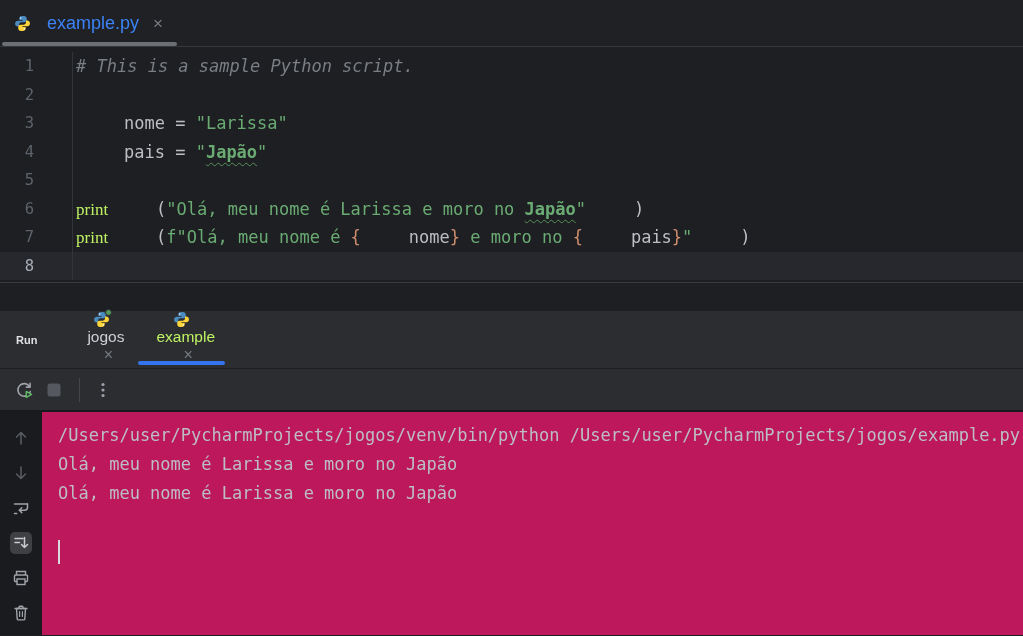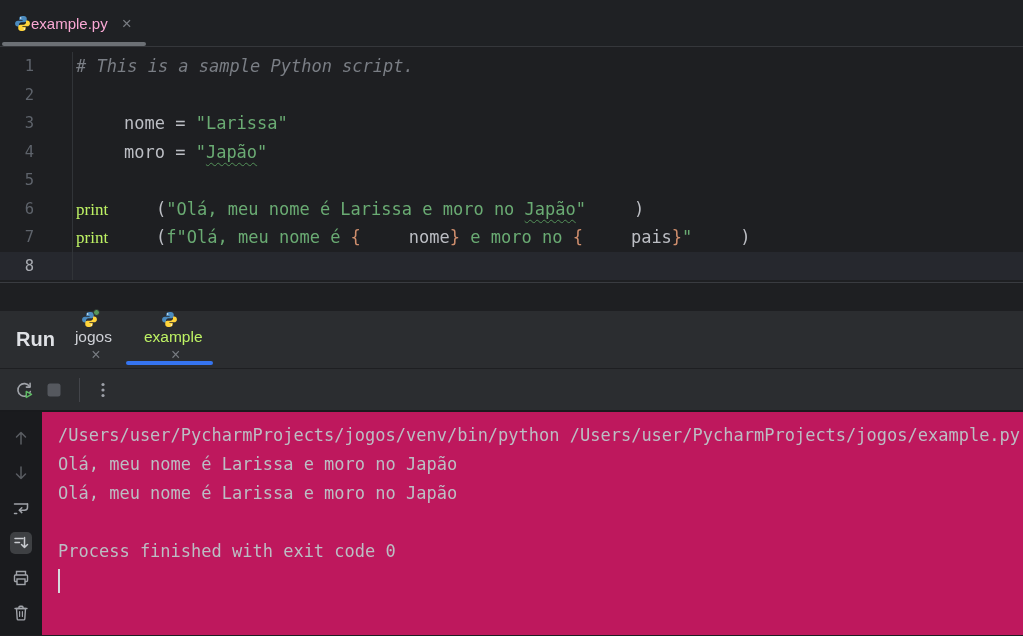--- a/index.html
+++ b/index.html
@@ -3,46 +3,46 @@
 <meta charset="utf-8">
 <style>
   * { margin:0; padding:0; box-sizing:border-box; }
   html,body { width:1023px; height:636px; overflow:hidden; }
   body { background:#1E1F22; font-family:"Liberation Sans", sans-serif; }
 
   
   .tabbar { height:47px; background:#1F2124; border-bottom:1px solid #35373B;
             display:flex; align-items:stretch; }
   .etab { position:relative; display:flex; align-items:center; padding:0 16px 0 14px; cursor:pointer; }
-  .etab .label { color:#f9a8d4; font-size:15px; margin-left:0; }
+  .etab .label { color:#3b82f6; font-size:18px; margin-left:16px; }
   .etab .close { color:#787C82; font-size:17px; margin-left:14px; line-height:1; }
   .etab .underline { position:absolute; left:2px; right:2px; bottom:0; height:4px;
                      background:#6C7075; border-radius:2px; }
 
   
   .editor { height:235px; background:#1E1F22; padding-top:5px; font-family:"DejaVu Sans Mono", monospace;
             font-size:17px; cursor:text; }
   .code-row { display:flex; height:28.5px; line-height:28.5px; white-space:pre; }
   .code-row.current { background:#26282E; }
   .ln { width:34px; flex:0 0 34px; text-align:right; color:#5E636B; padding-right:38px;
         box-sizing:content-box; border-right:1px solid #313438; font-size:15.5px; }
   .current .ln { color:#A9ACB2; }
   .code-text { padding-left:3px; }
   .plain   { color:#BCBEC4;margin-left:48px; }
   .comment { color:#7A7E85;font-style:italic; }
   .string  { color:#6AAB73; }
   .builtin { color:#bef264;font-family:Liberation Serif, serif; }
   .brace   { color:#CF8E6D; }
-  .typo { text-decoration:underline wavy #549159 1px; text-underline-offset:4px; }
+  .typo { text-decoration:underline wavy #549159 1px; text-underline-offset:4px;font-weight:bold; }
   .editor-bottom-gap { height:29px; background:#1E1F22; border-top:1px solid #393B40; }
 
   
   .run-header { height:58px; background:#2B2D30; border-bottom:1px solid #1E1F22;
                 display:flex; align-items:stretch; padding-left:16px; }
-  .run-title { color:#DFE1E5; font-size:20px; font-weight:bold; align-self:center; }
+  .run-title { color:#DFE1E5; font-size:11px; font-weight:bold; align-self:center; margin-right:30px; }
   .rtab { position:relative; display:flex; align-items:center; padding:0 12px; cursor:pointer;flex-direction:column; }
   .rtab .label { font-size:15.5px; margin-left:8px; }
   .rtab.inactive .label { color:#CED0D6; }
   .rtab.active .label { color:#bef264; }
   .rtab .close { color:#787C82; font-size:16px; margin-left:13px; }
   .rtab .blue-underline { position:absolute; left:2px; right:2px; bottom:3px; height:4px;
                           background:#3574F0; border-radius:2px; }
   .pyicon-wrap { position:relative; width:17px; height:17px; flex:0 0 17px; }
   .run-dot { position:absolute; top:-2px; right:-2px; width:7px; height:7px; border-radius:50%;
              background:#57965C; border:1px solid #2B2D30; }
@@ -83,21 +83,21 @@
     <span class="close">×</span>
     <span class="underline"></span>
   </div>
 </div>
 
 <div class="editor">
   <div>
       <div class="code-row"><span class="ln">1</span><span class="code-text"><span class="comment"># This is a sample Python script.</span></span></div>
       <div class="code-row"><span class="ln">2</span><span class="code-text"></span></div>
       <div class="code-row"><span class="ln">3</span><span class="code-text"><span class="plain">nome = </span><span class="string">"Larissa"</span></span></div>
-      <div class="code-row"><span class="ln">4</span><span class="code-text"><span class="plain">moro = </span><span class="string">"</span><span class="string typo">Japão</span><span class="string">"</span></span></div>
+      <div class="code-row"><span class="ln">4</span><span class="code-text"><span class="plain">pais = </span><span class="string">"</span><span class="string typo">Japão</span><span class="string">"</span></span></div>
       <div class="code-row"><span class="ln">5</span><span class="code-text"></span></div>
       <div class="code-row"><span class="ln">6</span><span class="code-text"><span class="builtin">print</span><span class="plain">(</span><span class="string">"Olá, meu nome é Larissa e moro no </span><span class="string typo">Japão</span><span class="string">"</span><span class="plain">)</span></span></div>
       <div class="code-row"><span class="ln">7</span><span class="code-text"><span class="builtin">print</span><span class="plain">(</span><span class="string">f</span><span class="string">"Olá, meu nome é </span><span class="brace">{</span><span class="plain">nome</span><span class="brace">}</span><span class="string"> e moro no </span><span class="brace">{</span><span class="plain">pais</span><span class="brace">}</span><span class="string">"</span><span class="plain">)</span></span></div>
       <div class="code-row current"><span class="ln">8</span><span class="code-text"></span></div>
     </div>
 </div>
 <div class="editor-bottom-gap"></div>
 
 <div class="run-header">
   <span class="run-title">Run</span>
@@ -195,17 +195,16 @@
         <path d="M8.6 8.5v5M11.4 8.5v5" fill="none" stroke="#A0A3A9" stroke-width="1.2" stroke-linecap="round"></path>
       </svg>
     </div>
   </div>
   <div class="console">
     <div>
         <div class="console-line">/Users/user/PycharmProjects/jogos/venv/bin/python /Users/user/PycharmProjects/jogos/example.py</div>
         <div class="console-line">Olá, meu nome é Larissa e moro no Japão</div>
         <div class="console-line">Olá, meu nome é Larissa e moro no Japão</div>
         <div class="console-line"></div>
-        <div class="console-line">Process finished with exit code 0</div>
       </div>
     <div class="console-line"><span class="caret"></span></div>
   </div>
 </div>
 
 </body></html>

